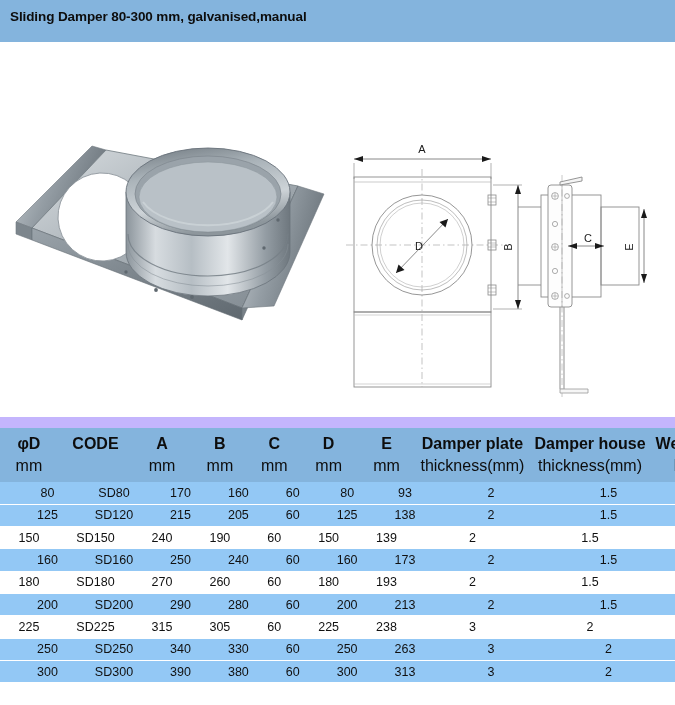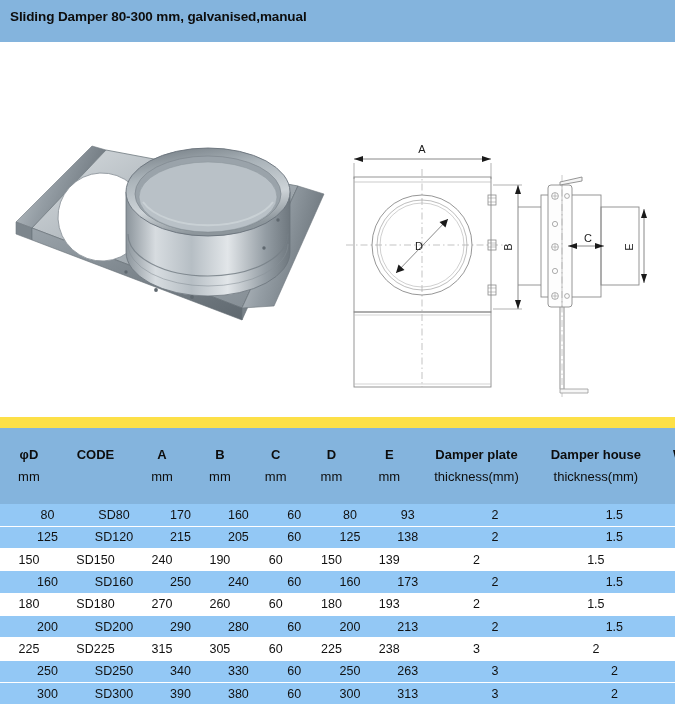--- a/index.html
+++ b/index.html
@@ -6,21 +6,21 @@
   html, body {
     margin: 0; padding: 0;
     width: 675px; height: 705px;
     background: #ffffff;
     font-family: "Liberation Sans", sans-serif;
     overflow: hidden;
   }
   #page {
     position: relative;
     width: 675px; height: 578px;
-    background: #fde047;
+    background: #c4b5fd;
   }
 
   
   .title-bar {
     position: absolute;
     left: 0; top: 0;
     width: 675px; height: 42px;
     background: #84b4dd;
   }
   .title-text {
@@ -62,23 +62,23 @@
     position: absolute;
     left: 0; top: 428px;
     width: 675px;
     border-collapse: collapse;
     font-size: 12.5px;
     color: #111111;
   }
   .spec-table th {
     background: #84b4dd;
     font-weight: bold;
-    font-size: 13px;
+    font-size: 16px;
     color: #0d0d0d;
-    padding: 16px;
+    padding: 5px;
     height: 22px;
     line-height: 22px;
     text-align: center;
     vertical-align: middle;
     white-space: nowrap;
   }
   .spec-table th .unit {
     display: block;
     height: 22px;
     line-height: 22px;

